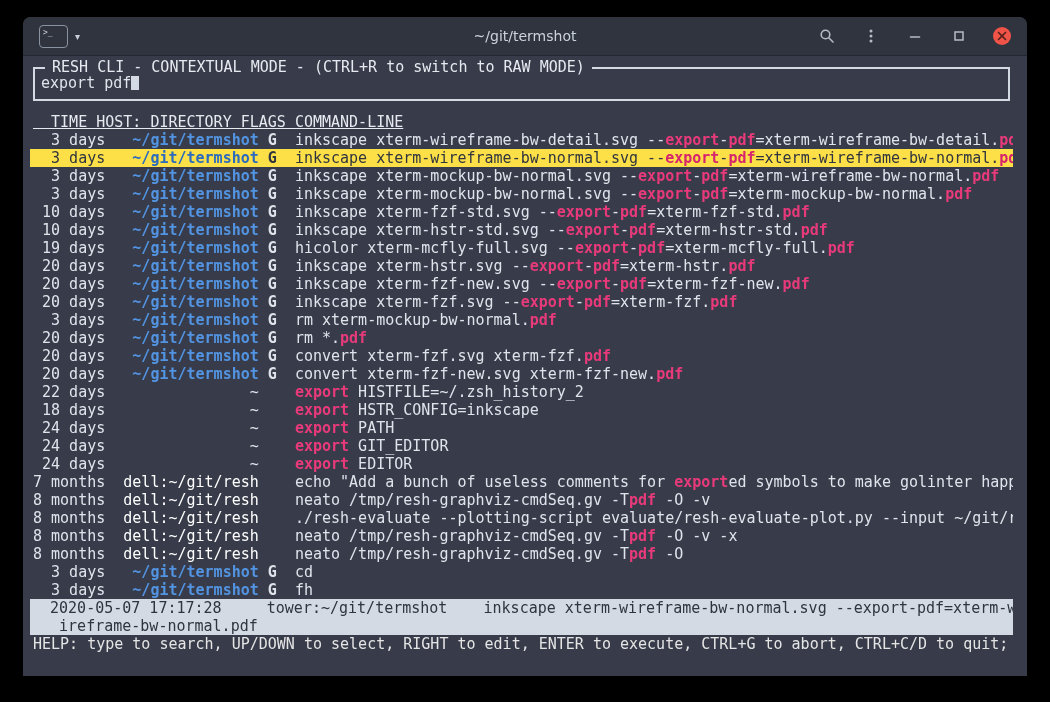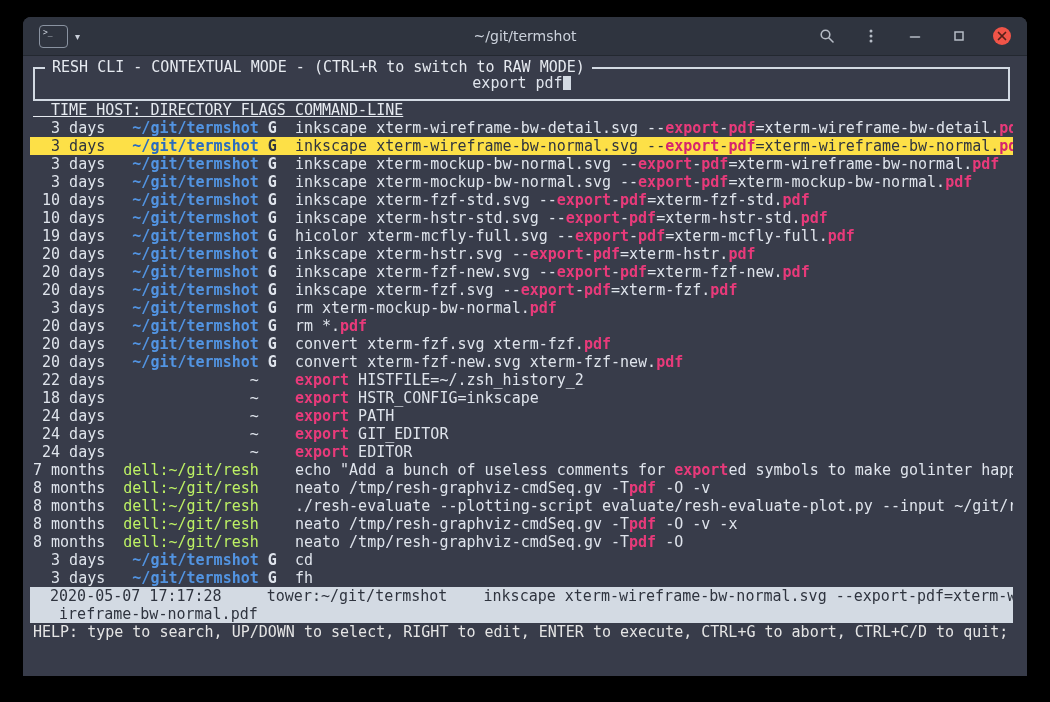--- a/index.html
+++ b/index.html
@@ -43,32 +43,32 @@
     padding:4px 14px 0 7px;
     font-size:15px;line-height:18px;color:#dfe4ec;
   }
   .searchbox{
     position:relative;margin:8px 3px 0 3px;border:2px solid #d3dae3;height:30px;
   }
   .sb-title{
     position:absolute;top:-11px;left:10px;background:#383c4a;
     padding:0 7px;white-space:pre;color:#e6eaf0;
   }
-  .sb-line{padding:5px 6px;white-space:pre;text-align:center;}
+  .sb-line{padding:5px 6px;white-space:pre;}
   .cursor{display:inline-block;width:8px;height:15px;background:#d3dae3;vertical-align:-2px;}
   .header{
-    height:18px;white-space:pre;overflow:hidden;
+    margin-top:12px;height:18px;white-space:pre;overflow:hidden;
     padding-left:3px;text-decoration:underline;color:#e6eaf0;
   }
   .rows{}
   .row{height:18px;white-space:pre;overflow:hidden;padding-left:3px;}
   .row.sel{background:#fde047;color:#2f343f;}
   .host-blue{color:#5294e2;font-weight:bold;}
   .sel .host-blue{color:#2a6bbf;}
-  .host-red{color:#bef264;}
+  .host-red{color:#ffffff;}
   .host-plain{color:inherit;}
   .flag{font-weight:bold;}
   .hl{color:#e83a7a;font-weight:bold;text-align:center;}
   .sel .hl{color:#d6246e;}
   .detail{background:#d3dae3;color:#2f343f;}
   .detail div{height:18px;white-space:pre;overflow:hidden;padding-left:11px;}
   .help{height:18px;white-space:pre;overflow:hidden;padding-left:3px;color:#e5e5e5;}
 </style>
 </head>
 <body>

